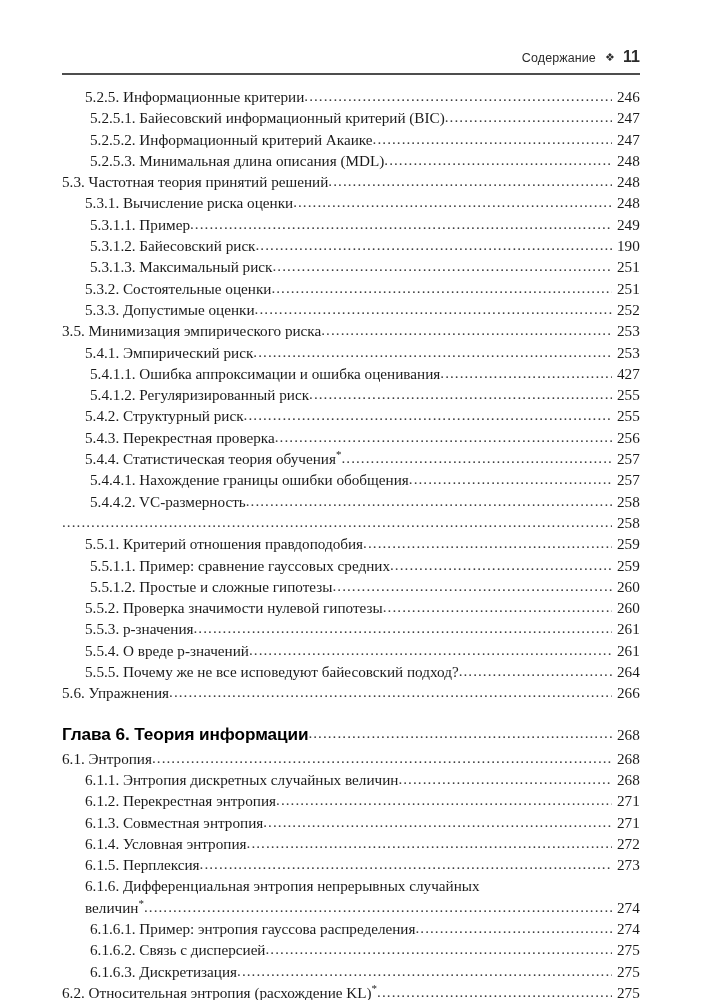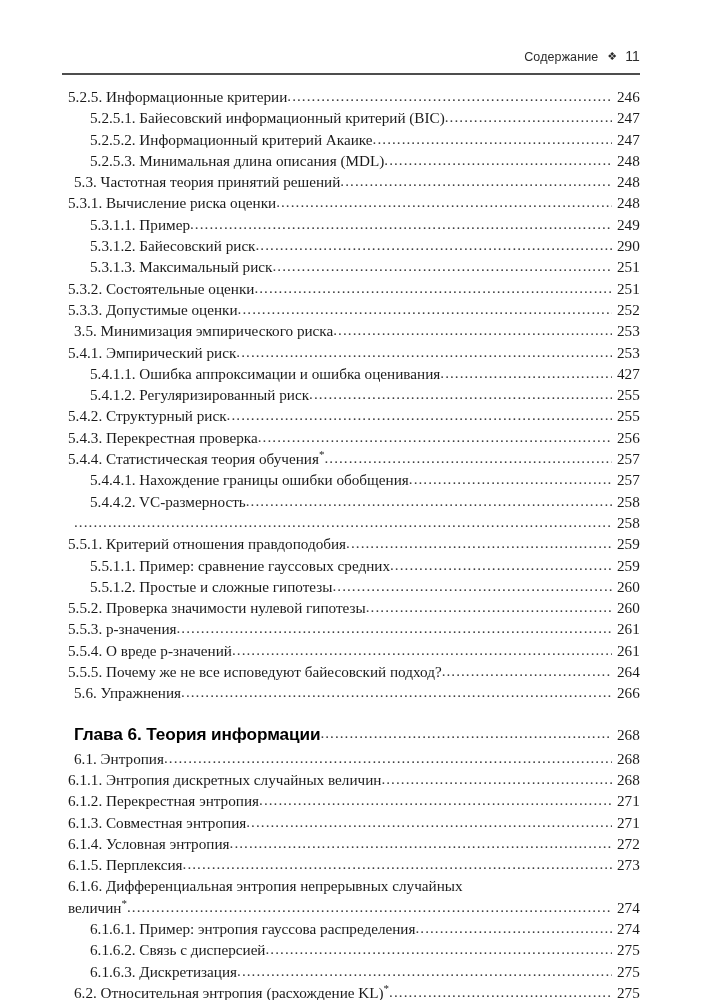--- a/index.html
+++ b/index.html
@@ -41,22 +41,22 @@
   .running-head .rh-label { font-weight: 400; }
   .running-head .rh-orn {
     margin: 0 8px 0 9px;
     font-size: 11px;
     line-height: 1;
     position: relative;
     top: -1px;
     color: #2b2b2b;
   }
   .running-head .rh-page {
-    font-weight: 400;
-    font-size: 14px;
+    font-weight: 700;
+    font-size: 16px;
   }
   .head-rule {
     position: absolute;
     left: 62px;
     width: 578px;
     top: 73px;
     height: 1.6px;
     background: #4d4d4d;
   }
 
@@ -102,22 +102,22 @@
   }
   .e-page {
     flex: 0 0 auto;
     text-align: right;
     min-width: 28px;
     white-space: nowrap;
     letter-spacing: .1px;
   }
 
   
-  .lvl-1 { margin-left: 12px; }        
-  .lvl-2 { margin-left: 6px; }       
+  .lvl-1 { margin-left: 0px; }        
+  .lvl-2 { margin-left: 23px; }       
   .lvl-3 { margin-left: 28px; }       
 
   
   .chapter {
     font-family: "Liberation Sans", "DejaVu Sans", sans-serif;
     font-weight: 700;
     font-size: 17.2px;
     line-height: 23px;
     letter-spacing: -0.1px;
     color: #000000;
@@ -213,21 +213,21 @@
         <div class="e-row">
           <span class="e-label">5.3.1.1. Пример</span>
           <span class="e-leader">............................................................................................................................................................................................................................</span>
           <span class="e-page">249</span>
         </div>
       </div>
       <div class="toc-entry lvl-3">
         <div class="e-row">
           <span class="e-label">5.3.1.2. Байесовский риск</span>
           <span class="e-leader">............................................................................................................................................................................................................................</span>
-          <span class="e-page">290</span>
+          <span class="e-page">190</span>
         </div>
       </div>
       <div class="toc-entry lvl-3">
         <div class="e-row">
           <span class="e-label">5.3.1.3. Максимальный риск</span>
           <span class="e-leader">............................................................................................................................................................................................................................</span>
           <span class="e-page">251</span>
         </div>
       </div>
       <div class="toc-entry lvl-2">

